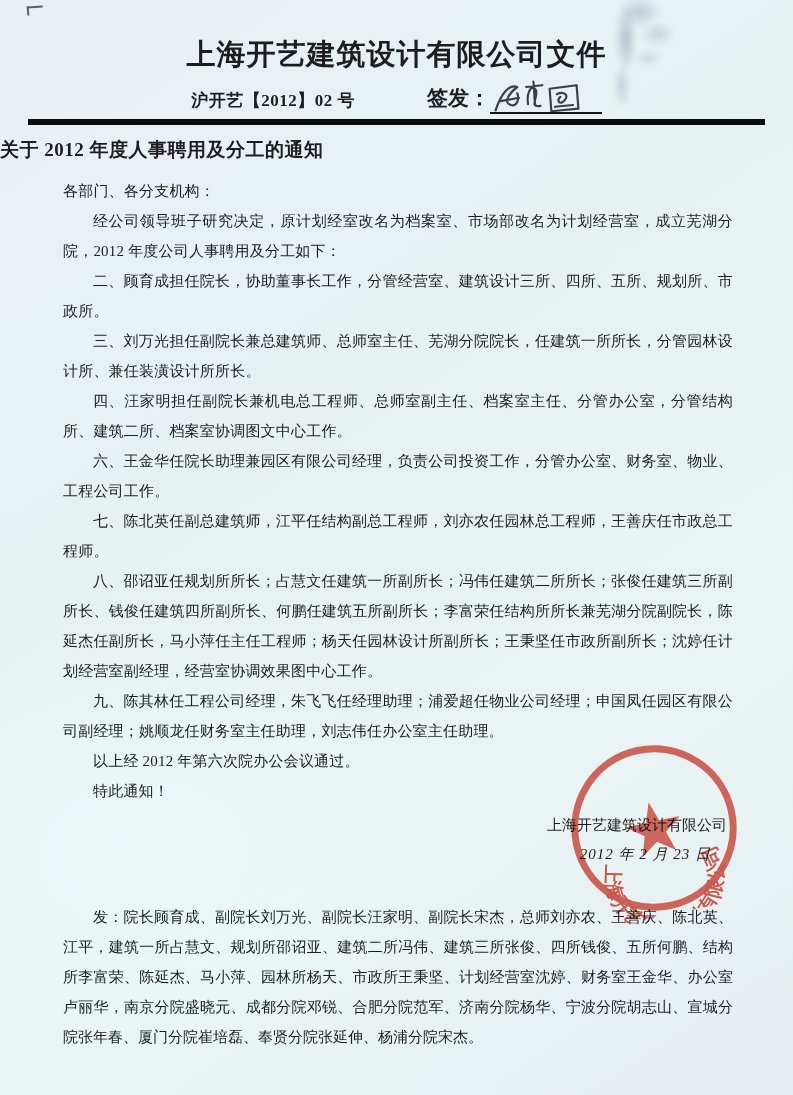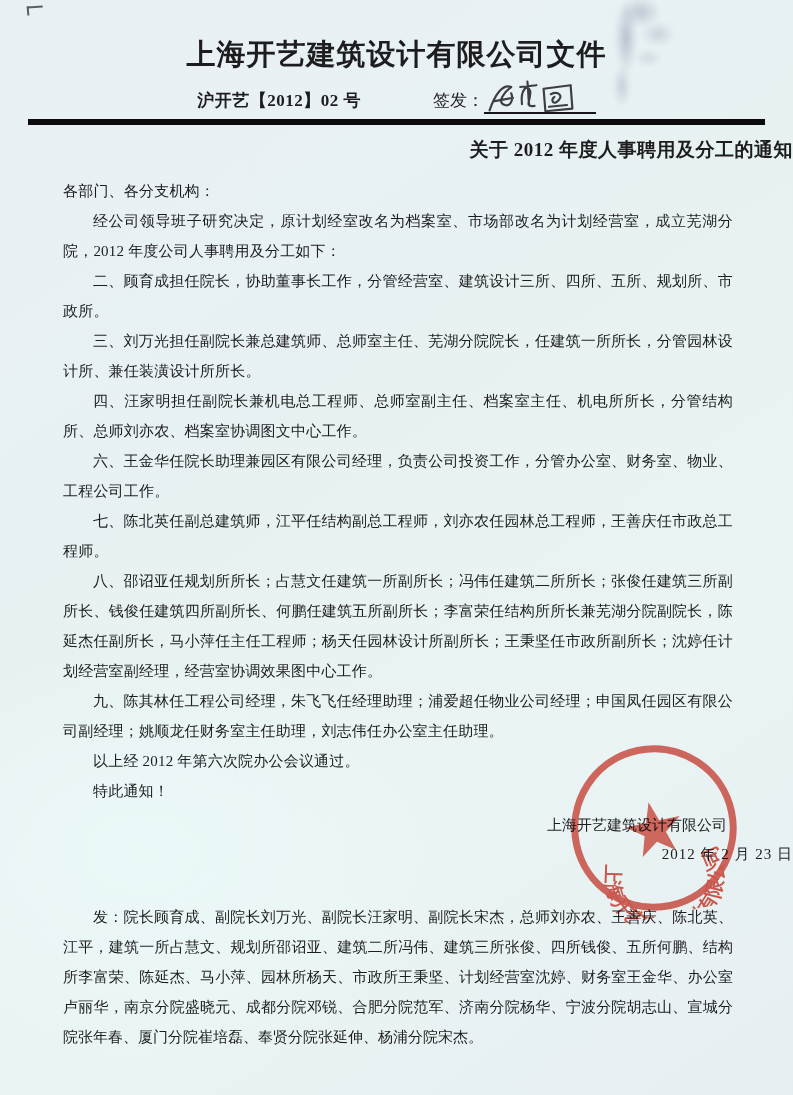--- a/index.html
+++ b/index.html
@@ -53,40 +53,40 @@
   }
   .doc-number {
     font-size: 17px;
     font-weight: bold;
     letter-spacing: .5px;
     padding-bottom: 2px;
   }
   .issuer {
     display: flex;
     align-items: flex-end;
-    font-size: 17px;
-    font-weight: normal;
+    font-size: 21px;
+    font-weight: bold;
     text-align: center;
   }
   .issuer-label { padding-bottom: 2px; }
   .sig-box {
     width: 112px;
     border-bottom: 2px solid #15151a;
     position: relative;
     height: 34px;
   }
   .sig-box svg { position: absolute; left: 2px; bottom: -4px; }
   .rule {
     margin: 5px 28px 0 28px;
     height: 6px;
     background: #0c0c0e;
   }
   .subject {
     margin-top: 12px;
-    text-align: right;
+    text-align: left;
     font-size: 19px;
     font-weight: bold;
     letter-spacing: .5px;
     line-height: 26px;
   }
   .body-text {
     margin: 13px 60px 0 63px;
     font-size: 15px;
     line-height: 30px;
     text-align: justify;
@@ -95,21 +95,21 @@
   }
   .body-text p.indent { text-indent: 2em; }
   .closing {
     margin-top: 5px;
     font-size: 15px;
     line-height: 29px;
     position: relative;
     z-index: 2;
   }
   .closing .signer { text-align: right; padding-right: 66px; }
-  .closing .date   { text-align: right; letter-spacing: 1px; }
+  .closing .date   { text-align: right; padding-right: 82px; letter-spacing: 1px; font-style: italic; }
   .distribution {
     margin: 33px 60px 0 63px;
     font-size: 15px;
     line-height: 30px;
     text-align: justify;
     text-justify: inter-ideograph;
     text-indent: 2em;
   }
   .seal {
     position: absolute;
@@ -152,21 +152,21 @@
 
   <div class="rule"></div>
 
   <div class="subject">关于 2012 年度人事聘用及分工的通知</div>
 
   <div class="body-text">
     <p>各部门、各分支机构：</p>
     <p class="indent">经公司领导班子研究决定，原计划经室改名为档案室、市场部改名为计划经营室，成立芜湖分院，2012 年度公司人事聘用及分工如下：</p>
     <p class="indent">二、顾育成担任院长，协助董事长工作，分管经营室、建筑设计三所、四所、五所、规划所、市政所。</p>
     <p class="indent">三、刘万光担任副院长兼总建筑师、总师室主任、芜湖分院院长，任建筑一所所长，分管园林设计所、兼任装潢设计所所长。</p>
-    <p class="indent">四、汪家明担任副院长兼机电总工程师、总师室副主任、档案室主任、机电所所长，分管结构所、总师刘亦农、档案室协调图文中心工作。</p>
+    <p class="indent">四、汪家明担任副院长兼机电总工程师、总师室副主任、档案室主任、分管办公室，分管结构所、建筑二所、档案室协调图文中心工作。</p>
     <p class="indent">六、王金华任院长助理兼园区有限公司经理，负责公司投资工作，分管办公室、财务室、物业、工程公司工作。</p>
     <p class="indent">七、陈北英任副总建筑师，江平任结构副总工程师，刘亦农任园林总工程师，王善庆任市政总工程师。</p>
     <p class="indent">八、邵诏亚任规划所所长；占慧文任建筑一所副所长；冯伟任建筑二所所长；张俊任建筑三所副所长、钱俊任建筑四所副所长、何鹏任建筑五所副所长；李富荣任结构所所长兼芜湖分院副院长，陈延杰任副所长，马小萍任主任工程师；杨天任园林设计所副所长；王秉坚任市政所副所长；沈婷任计划经营室副经理，经营室协调效果图中心工作。</p>
     <p class="indent">九、陈其林任工程公司经理，朱飞飞任经理助理；浦爱超任物业公司经理；申国凤任园区有限公司副经理；姚顺龙任财务室主任助理，刘志伟任办公室主任助理。</p>
     <p class="indent">以上经 2012 年第六次院办公会议通过。</p>
     <p class="indent">特此通知！</p>
   </div>
 
   <div class="closing">
     <div class="signer">上海开艺建筑设计有限公司</div>

